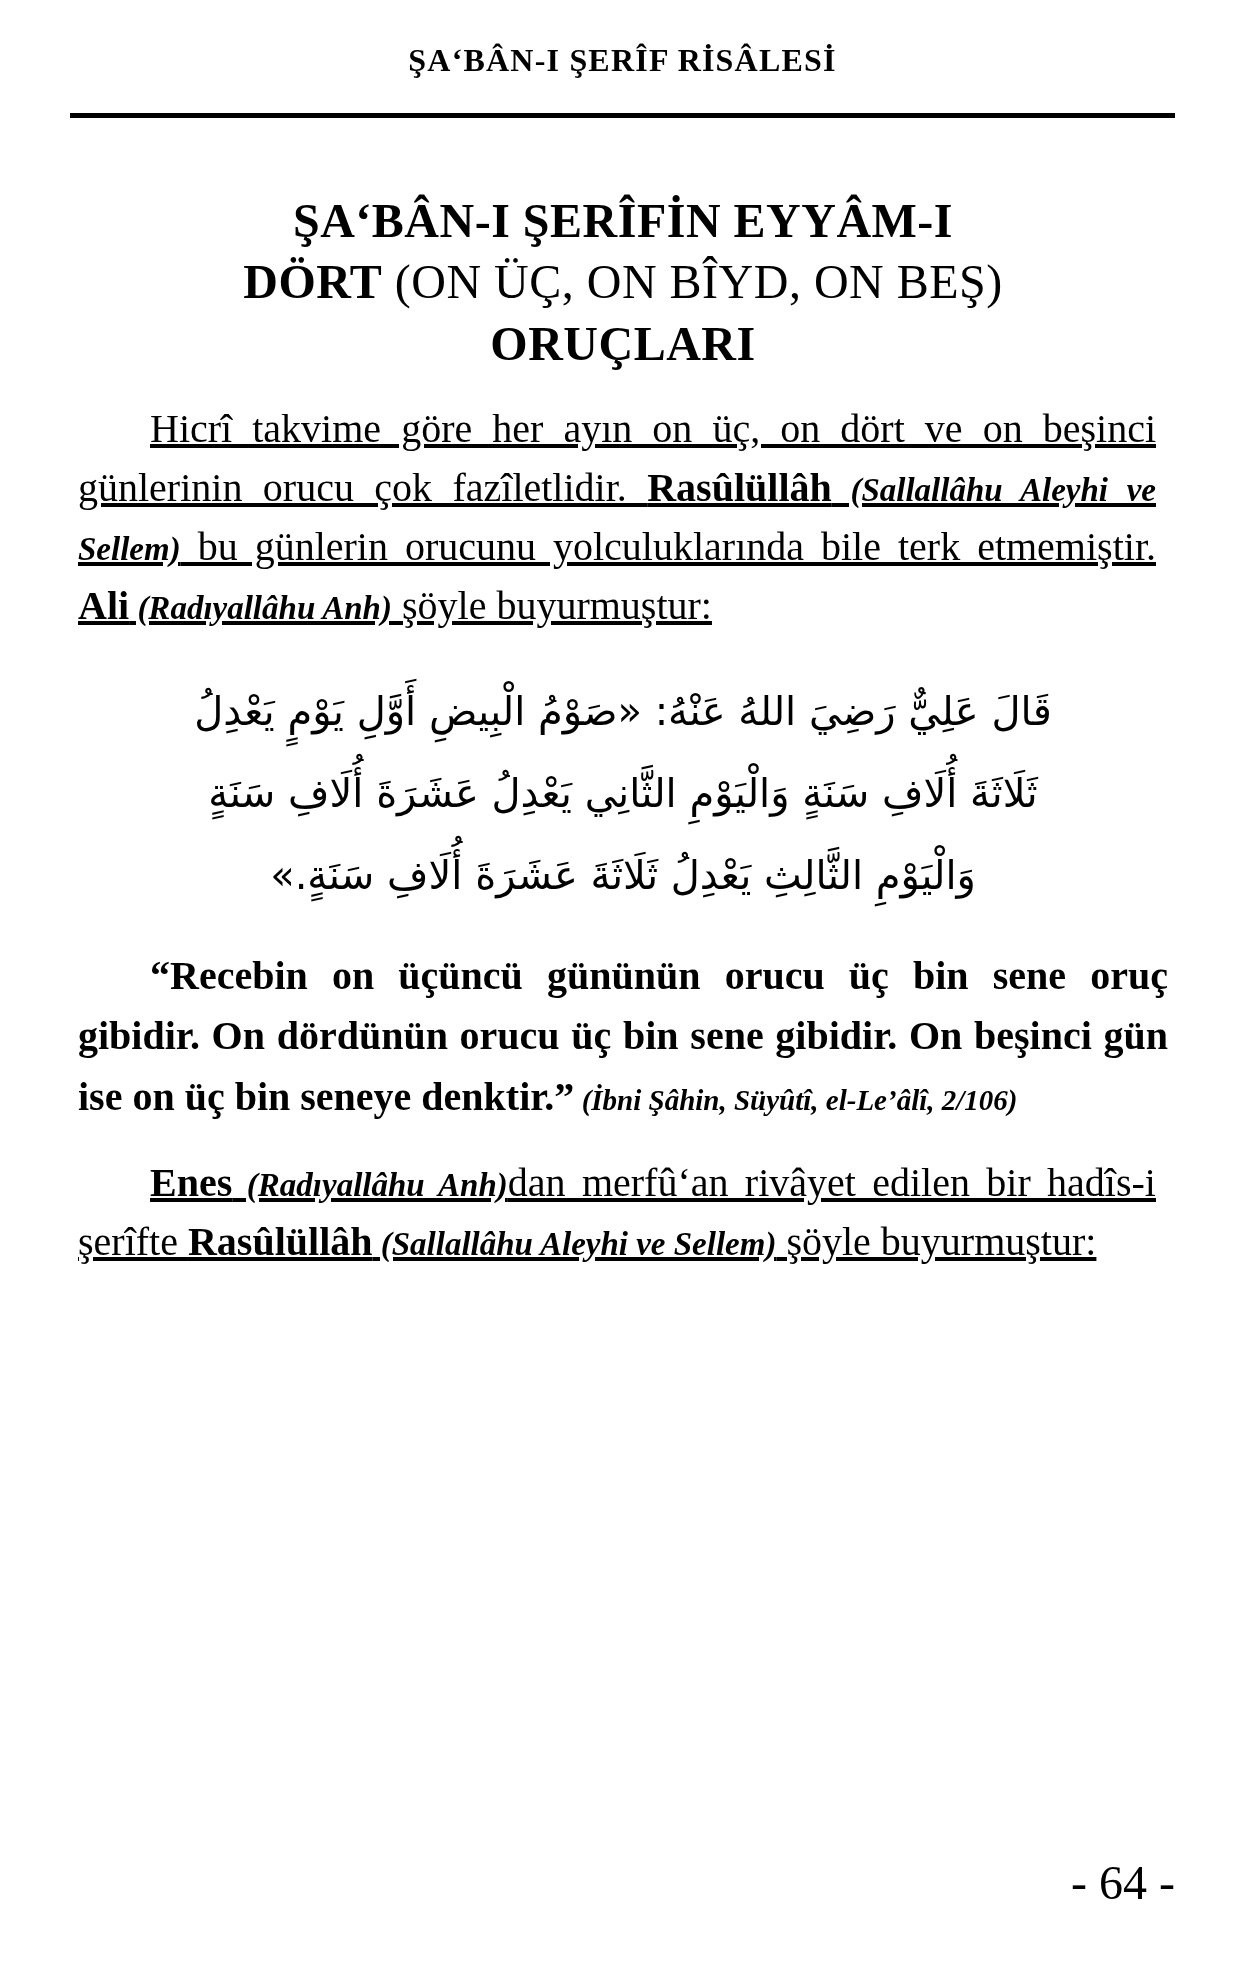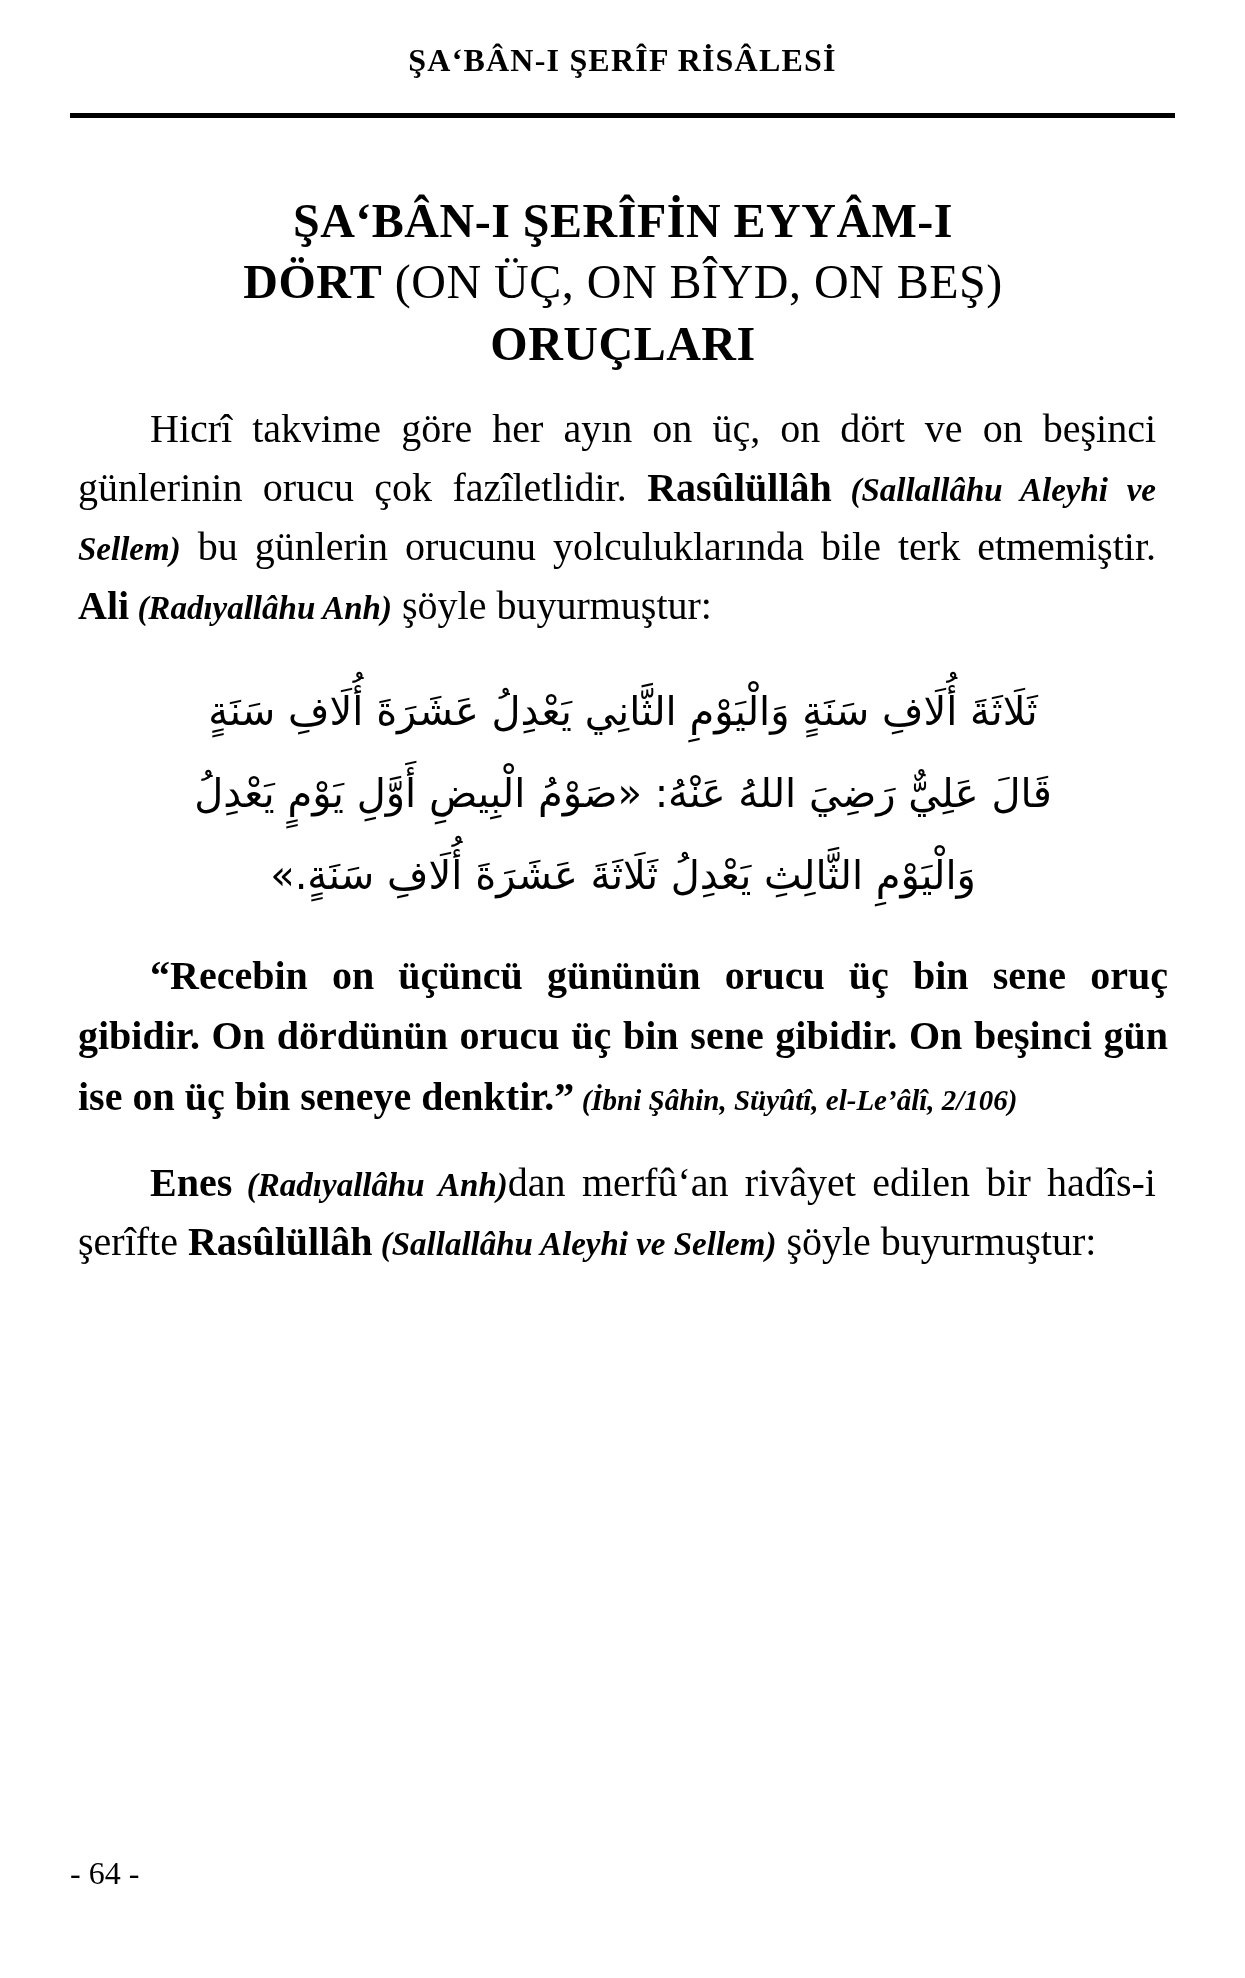--- a/index.html
+++ b/index.html
@@ -59,20 +59,21 @@
   .title-reg {
     font-weight: normal;
   }
   p.body-text {
     font-size: 40px;
     line-height: 1.47;
     text-align: justify;
     text-justify: inter-word;
     margin: 26px 12px 0 0;
     text-indent: 72px;
+    text-decoration: underline;
   }
   .bold { font-weight: bold; }
   .bold-ital-small {
     font-style: italic;
     font-weight: bold;
     font-size: 33px;
   }
   .arabic {
     direction: rtl;
     text-align: center;
@@ -94,22 +95,22 @@
   .cite {
     font-weight: bold;
     font-style: italic;
     font-size: 29px;
   }
   .folio {
     position: absolute;
     left: 70px;
     top: 1855px;
     width: 1105px;
-    text-align: left;
-    font-size: 32px;
+    text-align: right;
+    font-size: 48px;
     font-family: "Liberation Serif", serif;
   }
 </style>
 </head>
 <body>
 
 <div class="page">
 
   <div class="running-head">ŞA‘BÂN-I ŞERÎF RİSÂLESİ</div>
   <div class="head-rule"></div>
@@ -118,22 +119,22 @@
 
     <div class="title-block">
       <span class="title-line">ŞA‘BÂN-I ŞERÎFİN EYYÂM-I</span>
       <span class="title-line"><span>DÖRT</span><span class="title-reg"> (ON ÜÇ, ON BÎYD, ON BEŞ)</span></span>
       <span class="title-line">ORUÇLARI</span>
     </div>
 
     <p class="body-text"><span>Hicrî takvime göre her ayın on üç, on dört ve on beşinci günlerinin orucu çok fazîletlidir. </span><span class="bold">Rasûlüllâh</span><span class="bold-ital-small"> (Sallallâhu Aleyhi ve Sellem)</span><span> bu günlerin orucunu yolculuklarında bile terk etmemiştir. </span><span class="bold">Ali</span><span class="bold-ital-small"> (Radıyallâhu Anh)</span><span> şöyle buyurmuştur:</span></p>
 
     <div class="arabic">
+      <div>قَالَ عَلِيٌّ رَضِيَ اللهُ عَنْهُ: «صَوْمُ الْبِيضِ أَوَّلِ يَوْمٍ يَعْدِلُ</div>
       <div>ثَلَاثَةَ أُلَافِ سَنَةٍ وَالْيَوْمِ الثَّانِي يَعْدِلُ عَشَرَةَ أُلَافِ سَنَةٍ</div>
-      <div>قَالَ عَلِيٌّ رَضِيَ اللهُ عَنْهُ: «صَوْمُ الْبِيضِ أَوَّلِ يَوْمٍ يَعْدِلُ</div>
       <div>وَالْيَوْمِ الثَّالِثِ يَعْدِلُ ثَلَاثَةَ عَشَرَةَ أُلَافِ سَنَةٍ.»</div>
     </div>
 
     <p class="quote-block"><span>“Recebin on üçüncü gününün orucu üç bin sene oruç gibidir. On dördünün orucu üç bin sene gibidir. On beşinci gün ise on üç bin seneye denktir.”</span><span class="cite"> (İbni Şâhin, Süyûtî, el-Le’âlî, 2/106)</span></p>
 
     <p class="body-text"><span class="bold">Enes</span><span class="bold-ital-small"> (Radıyallâhu Anh)</span><span>dan merfû‘an rivâyet edilen bir hadîs-i şerîfte </span><span class="bold">Rasûlüllâh</span><span class="bold-ital-small"> (Sallallâhu Aleyhi ve Sellem)</span><span> şöyle buyurmuştur:</span></p>
 
   </div>
 
   <div class="folio">- 64 -</div>

